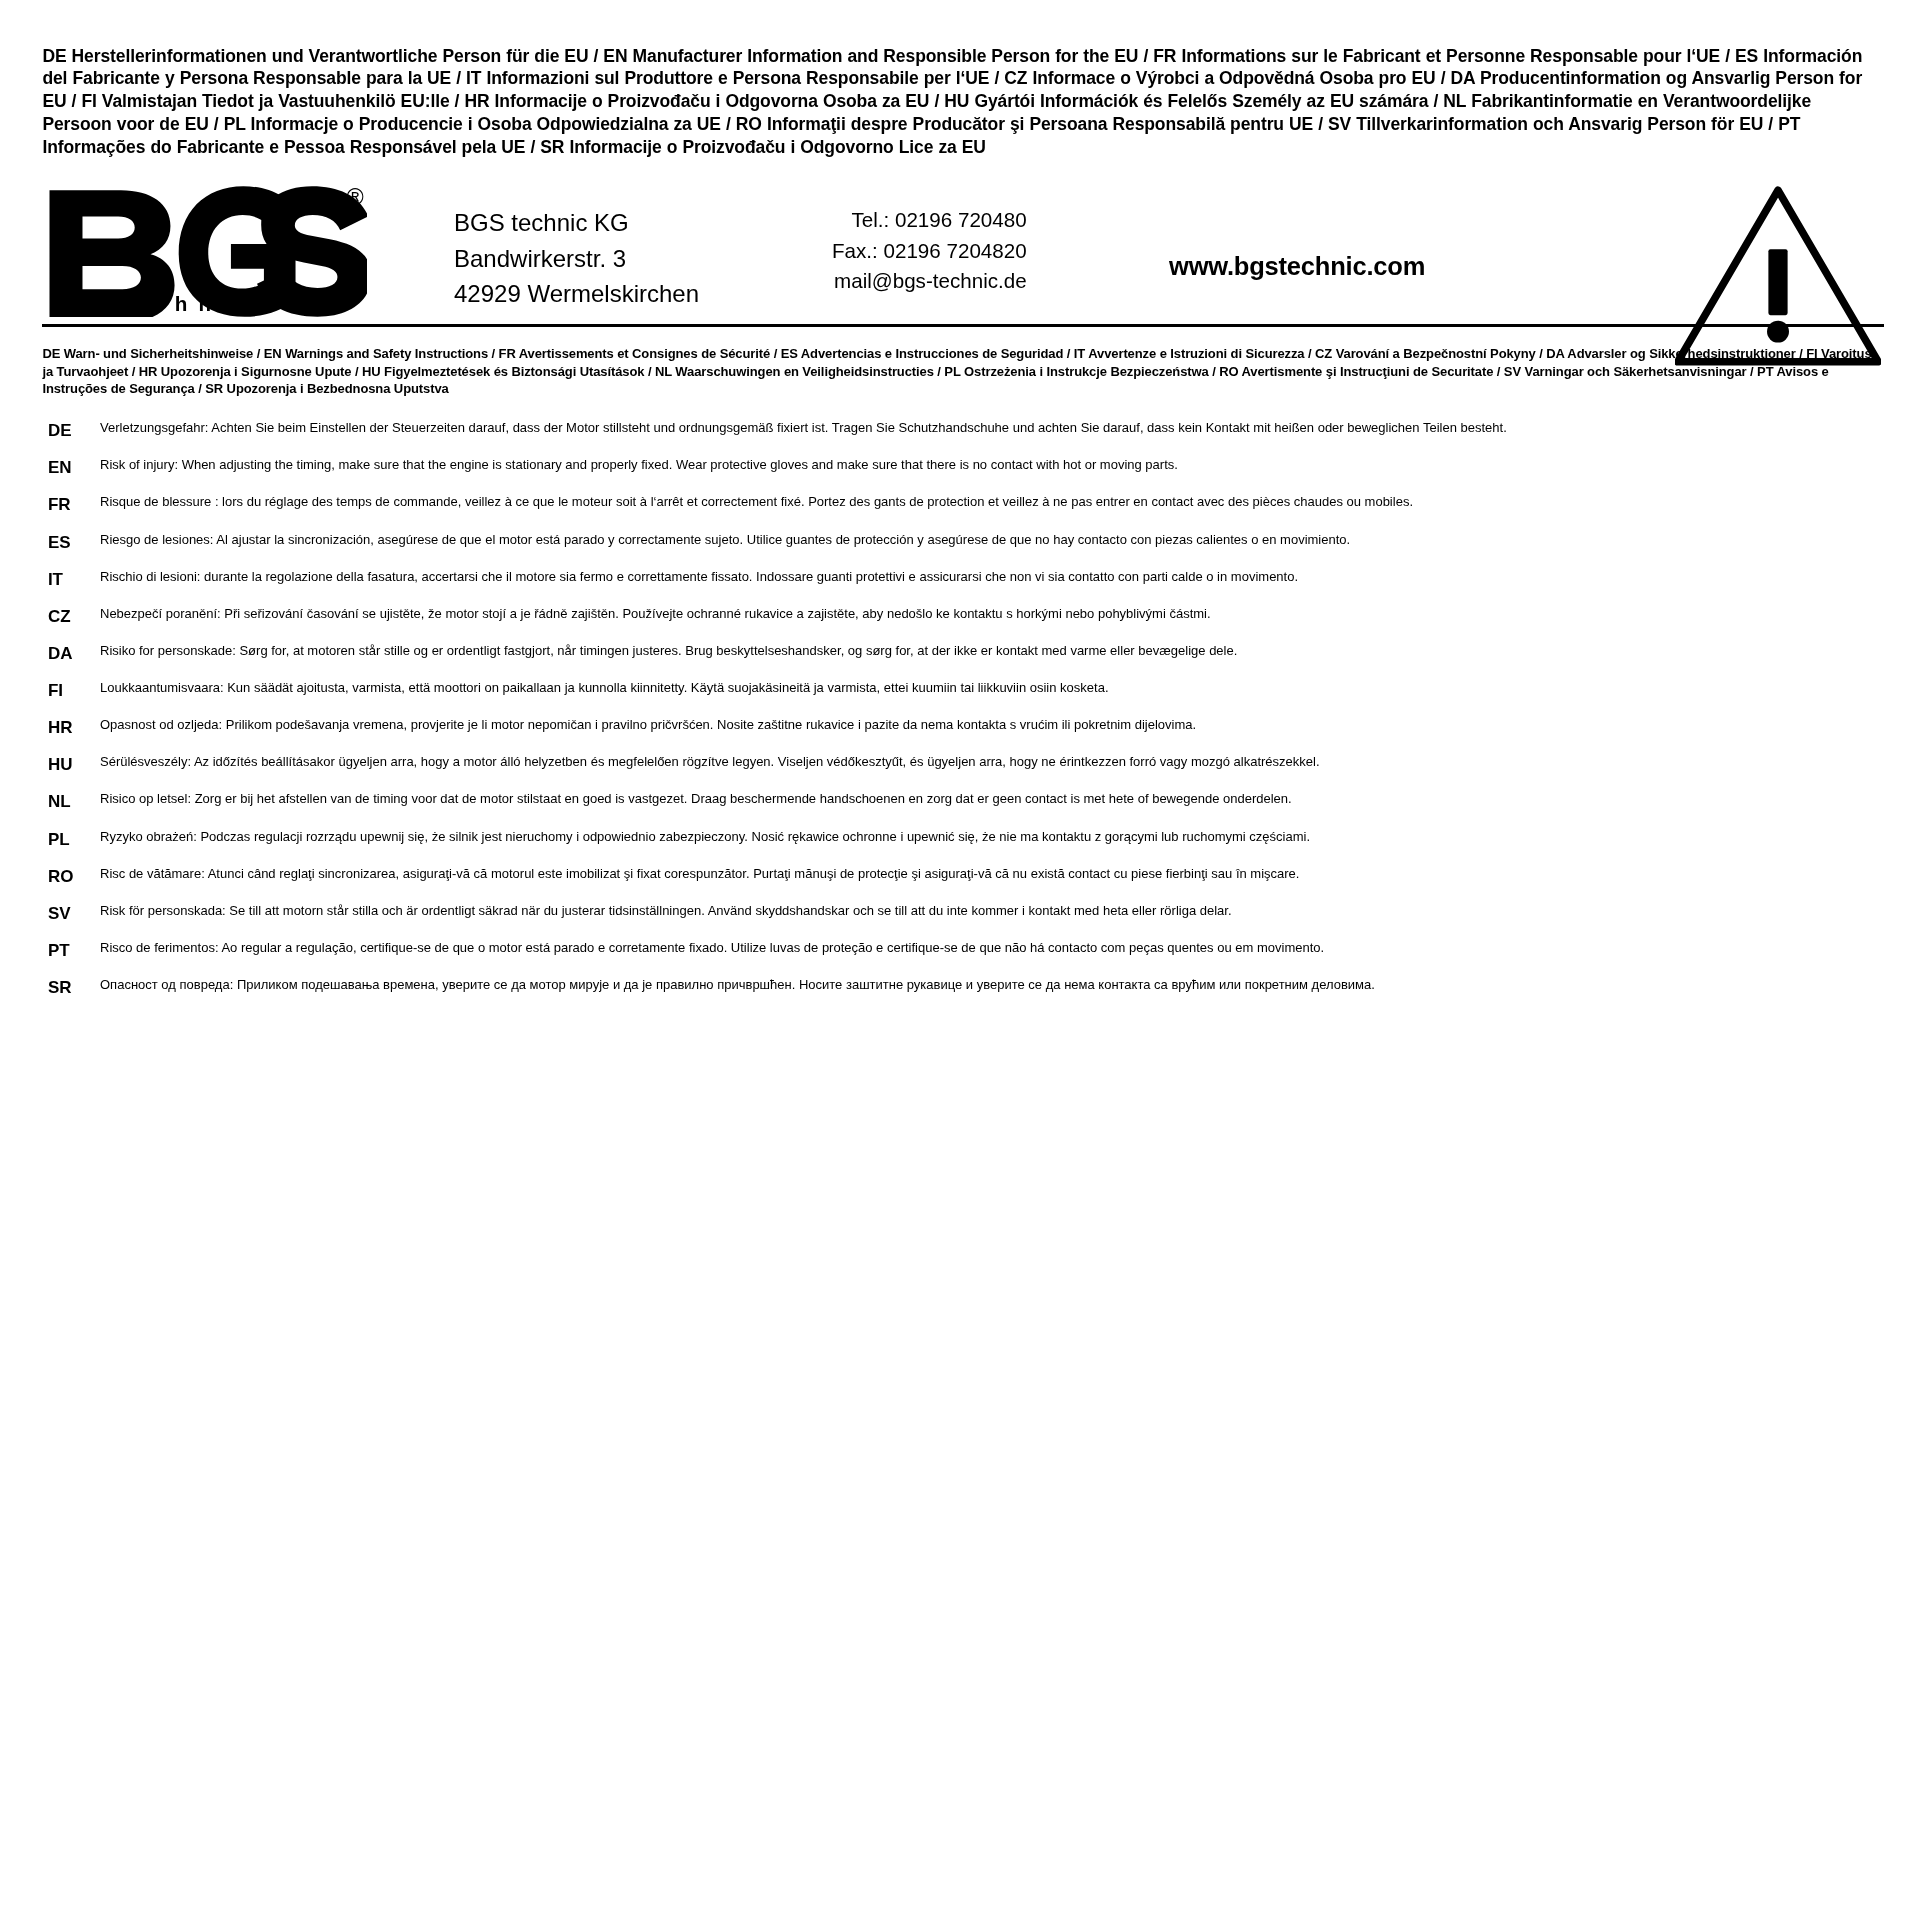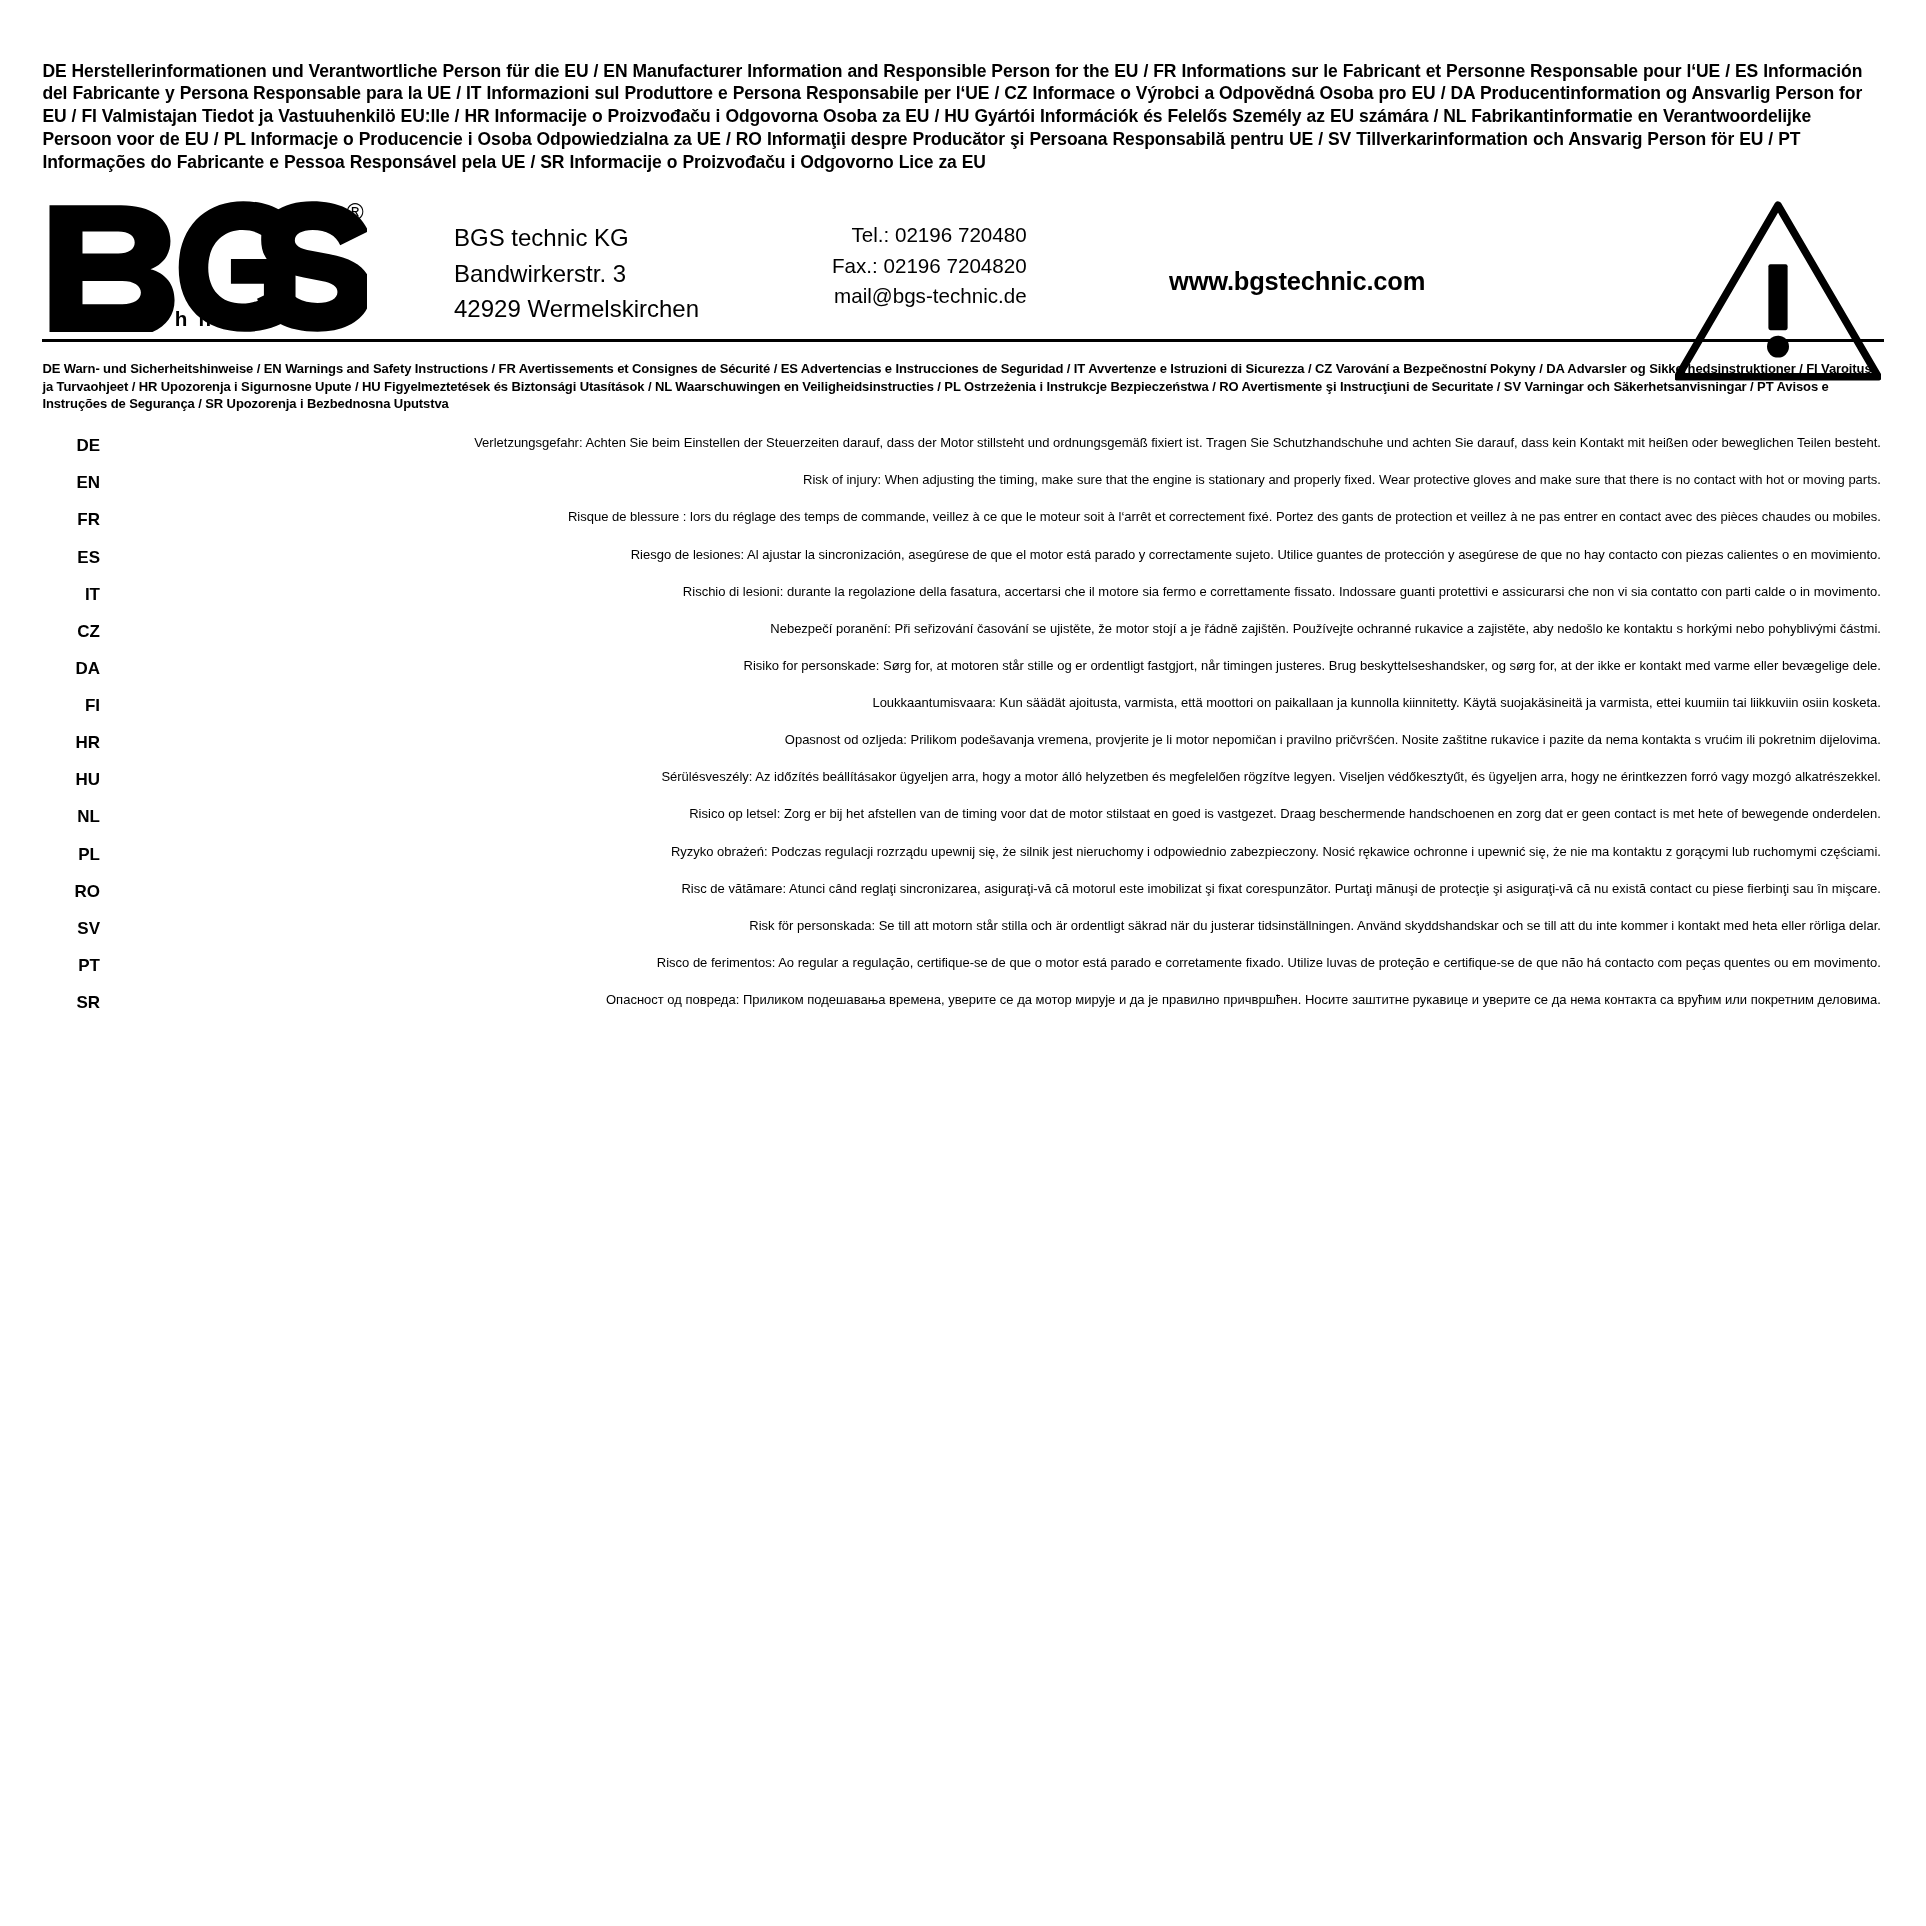--- a/index.html
+++ b/index.html
@@ -11,21 +11,21 @@
     width: 1926px;
     height: 1926px;
     font-family: "Liberation Sans", sans-serif;
     color: #000000;
     -webkit-font-smoothing: antialiased;
   }
   .page {
     box-sizing: border-box;
     width: 1926px;
     height: 1926px;
-    padding: 50px 41px 0 41px;
+    padding: 35px 41px 0 41px;
   }
 
   
   .header-heading {
     font-size: 17.5px;
     font-weight: bold;
     line-height: 1.30;
     letter-spacing: -0.1px;
     margin: 9.6px 1.4px 0 1.4px;
     word-spacing: 0.3px;
@@ -90,21 +90,20 @@
     font-size: 13px;
     font-weight: bold;
     line-height: 1.33;
     letter-spacing: -0.1px;
     margin: 18px 1.4px 0 1.4px;
   }
 
   
   .rows {
     margin-top: 22px;
-    text-align: right;
   }
   .row {
     display: flex;
     align-items: flex-start;
     margin-bottom: 13px;
   }
   .row .code {
     flex: 0 0 59px;
     font-size: 17px;
     font-weight: bold;

